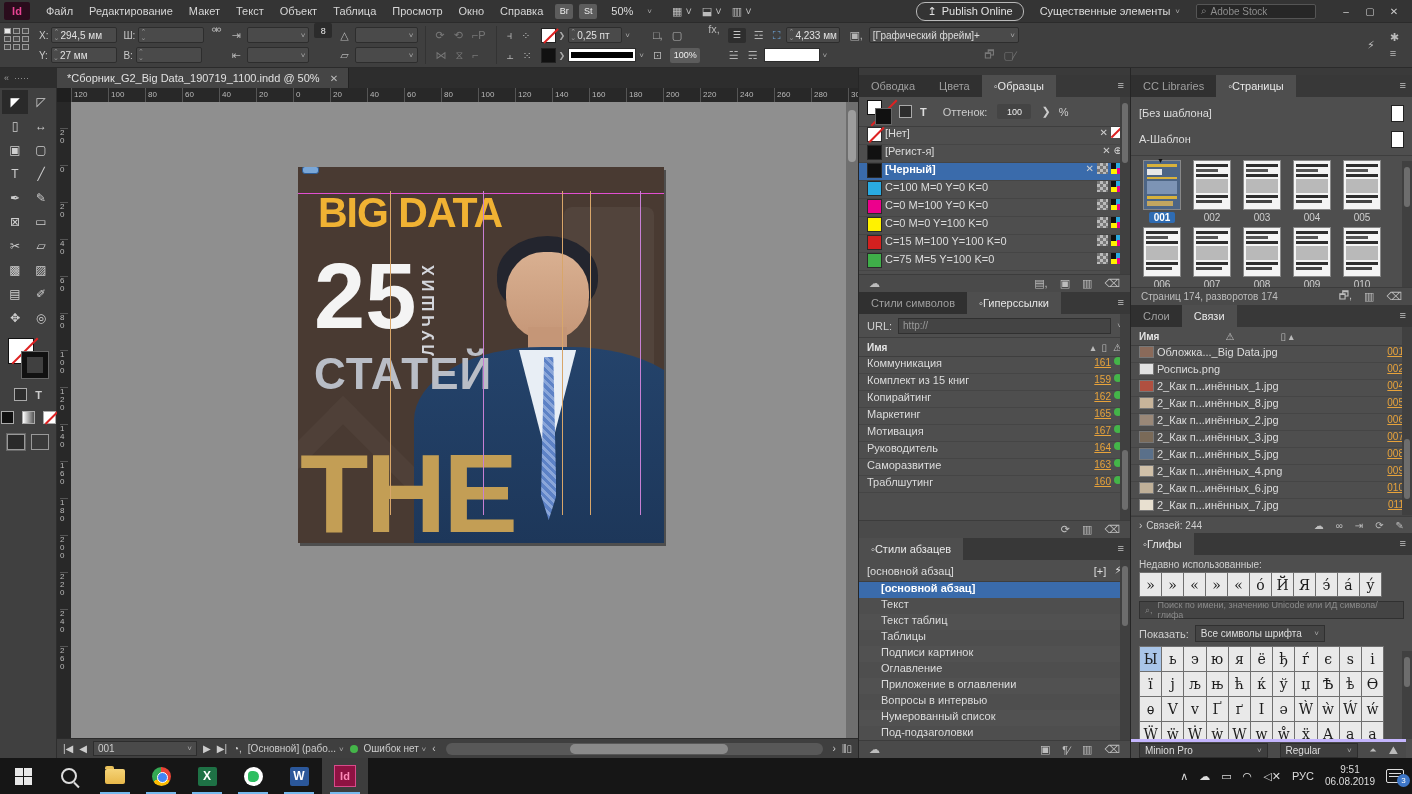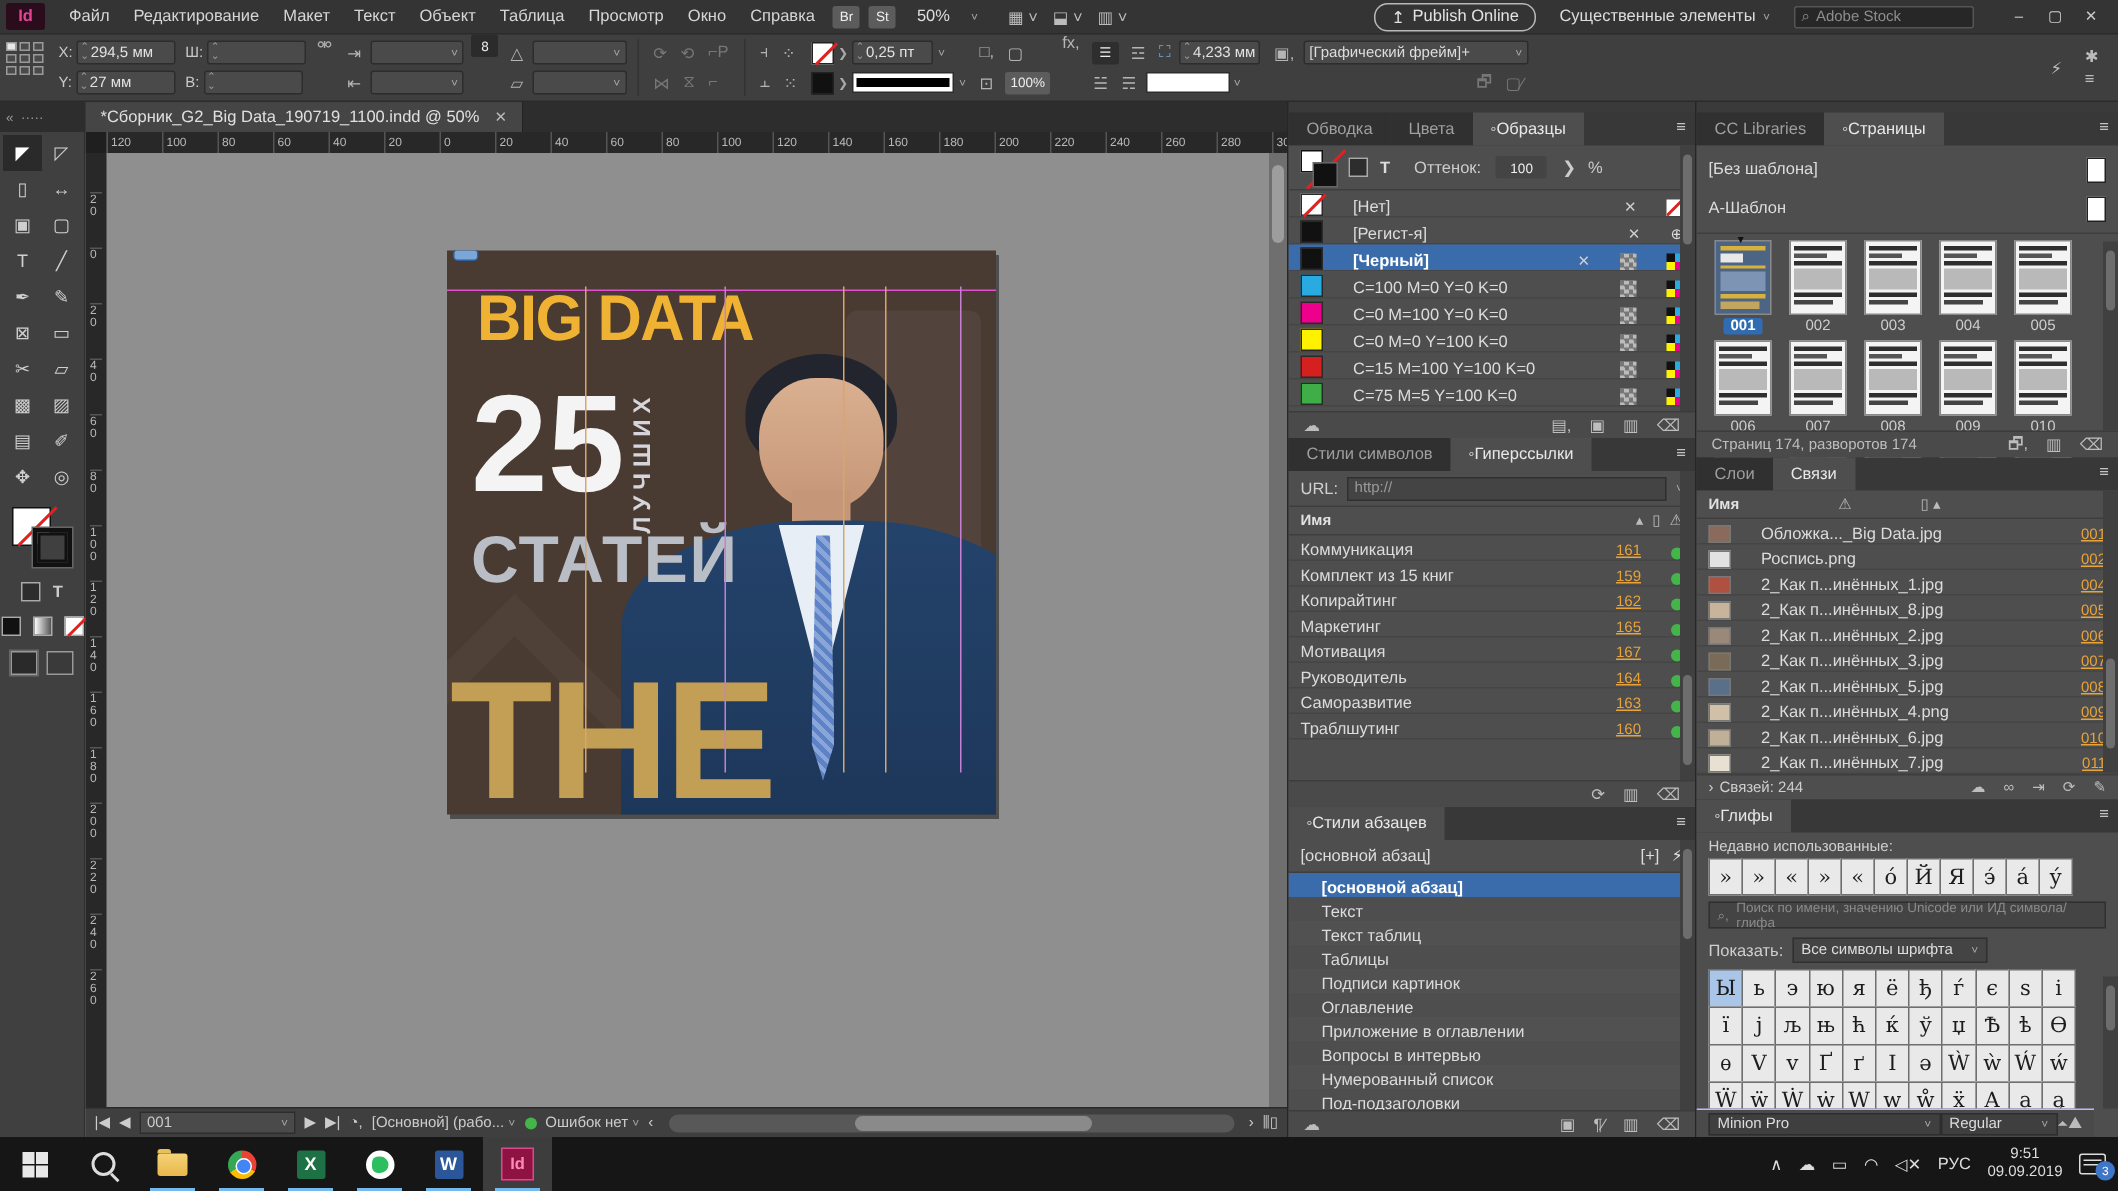--- a/index.html
+++ b/index.html
@@ -118,21 +118,21 @@
   
   .dock{position:absolute;top:68px;bottom:36px;background:#3a3a3a;}
   .dockA{left:858px;width:272px;border-left:1px solid #262626;}
   .dockB{left:1130px;width:282px;border-left:1px solid #262626;}
   .panel{position:absolute;left:0;right:0;}
   .tabstrip{height:22px;background:#383838;display:flex;align-items:flex-end;position:relative;}
   .ptab{height:22px;display:flex;align-items:center;padding:0 12px;color:#9f9f9f;font-size:11px;background:#303030;}
   .ptab[data-state="active"]{background:#4e4e4e;color:#e8e8e8;}
   .pmenu{position:absolute;right:6px;top:4px;color:#c3c3c3;font-size:11px;}
   .pbody{position:absolute;left:0;right:0;bottom:0;background:#4e4e4e;overflow:hidden;}
-  .listrow{height:18px;border-bottom:1px solid #454545;display:flex;align-items:flex-end;gap:20px;padding:0 8px;color:#dcdcdc;font-size:11px;}
+  .listrow{height:18px;border-bottom:1px solid #454545;display:flex;align-items:flex-start;gap:3px;padding:0 8px;color:#dcdcdc;font-size:11px;}
   .listrow[data-state="selected"]{background:#3a6bab;color:#fff;font-weight:bold;}
   .panelscroll{position:absolute;right:0;top:0;bottom:0;width:10px;background:#404040;}
   .panelscroll i{position:absolute;left:2px;right:2px;top:6px;height:60px;background:#6d6d6d;border-radius:4px;}
   .pfooter{position:absolute;left:0;right:0;bottom:0;height:18px;background:#4a4a4a;border-top:1px solid #3c3c3c;display:flex;align-items:center;justify-content:flex-end;gap:12px;padding:0 10px;color:#bdbdbd;font-size:11px;}
   .pfooter .lft{margin-right:auto;}
 
   
   .sw-head{height:30px;display:flex;align-items:center;gap:8px;padding:0 8px;border-bottom:1px solid #3e3e3e;}
   .swchip{width:15px;height:15px;border:1px solid #2a2a2a;position:relative;flex:0 0 15px;}
   .swchip.slash:after{content:"";position:absolute;left:-2px;top:6px;width:21px;height:2px;background:#d22;transform:rotate(-45deg);}
@@ -190,21 +190,21 @@
   
   .gl-label{padding:4px 8px 2px;color:#cfcfcf;font-size:10px;}
   .gl-row{display:flex;padding:0 8px;}
   .gl-cell{width:23px;height:25px;background:#e9e9e9;border:1px solid #6f6f6f;margin-right:-1px;color:#1c1c1c;display:flex;align-items:center;justify-content:center;font-family:"DejaVu Serif","Liberation Serif",serif;font-size:14px;}
   .gl-cell[data-state="selected"]{background:#a9c5e8;}
   .gl-search{margin:4px 8px;height:18px;background:#444;border:1px solid #303030;color:#8b8b8b;font-size:9px;display:flex;align-items:center;gap:5px;padding:0 5px;}
   .gl-showrow{display:flex;align-items:center;gap:6px;padding:2px 8px;color:#cfcfcf;}
   .gl-dd{flex:0 0 130px;height:17px;background:#444;border:1px solid #303030;display:flex;align-items:center;justify-content:space-between;padding:0 5px;color:#ddd;font-size:10px;}
   .gl-grid{display:flex;flex-wrap:wrap;padding:2px 8px 0;width:268px;}
   .gl-grid .gl-cell{width:23.2px;height:26px;margin-bottom:-1px;}
-  .gl-fontrow{position:absolute;left:0;right:16px;bottom:0;height:19px;background:#4a4a4a;border-top:1px solid #c4b5fd;display:flex;align-items:center;gap:0;padding:0 8px;}
+  .gl-fontrow{position:absolute;left:0;right:6px;bottom:0;height:19px;background:#4a4a4a;border-top:3px solid #c4b5fd;display:flex;align-items:center;gap:12px;padding:0 8px;}
   .gl-fontdd{height:15px;background:#3f3f3f;border:1px solid #2d2d2d;display:flex;align-items:center;justify-content:space-between;color:#ddd;font-size:10px;padding:0 5px;}
 
   
   .taskbar{position:absolute;left:0;bottom:0;width:100%;height:36px;background:#161616;display:flex;align-items:center;}
   .tb-slot{width:46px;height:36px;display:flex;align-items:center;justify-content:center;position:relative;}
   .tb-slot.openapp:after{content:"";position:absolute;bottom:0;left:8px;right:8px;height:2px;background:#76b9ed;}
   .tb-slot.active{background:#3d3d3d;}
   .winlogo{display:grid;grid-template-columns:8px 8px;grid-gap:1px;}
   .winlogo i{width:8px;height:8px;background:#e8e8e8;}
   .searchball{width:16px;height:16px;border:2px solid #ddd;border-radius:50%;position:relative;}
@@ -1286,21 +1286,21 @@
       </div>
     <div class="tray">
       <span>∧</span>
       <span>☁</span>
       <span>▭</span>
       <span>◠</span>
       <span>◁✕</span>
       <span>РУС</span>
       <span class="clock">
         <span>9:51</span><br>
-        <span>09.09.2019</span>
+        <span>06.08.2019</span>
       </span>
       <span class="notif">
           <i></i>
           <i></i>
         <span class="badge">3</span>
       </span>
     </div>
   </div>
 
 </div>

